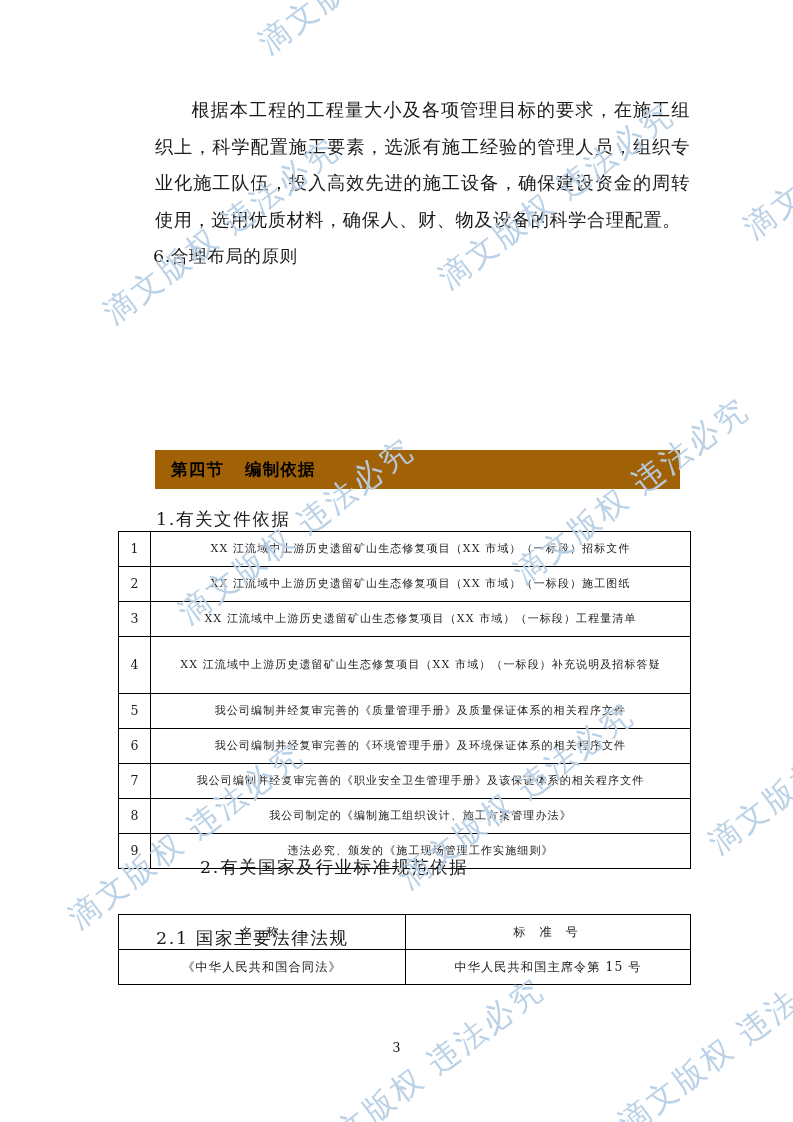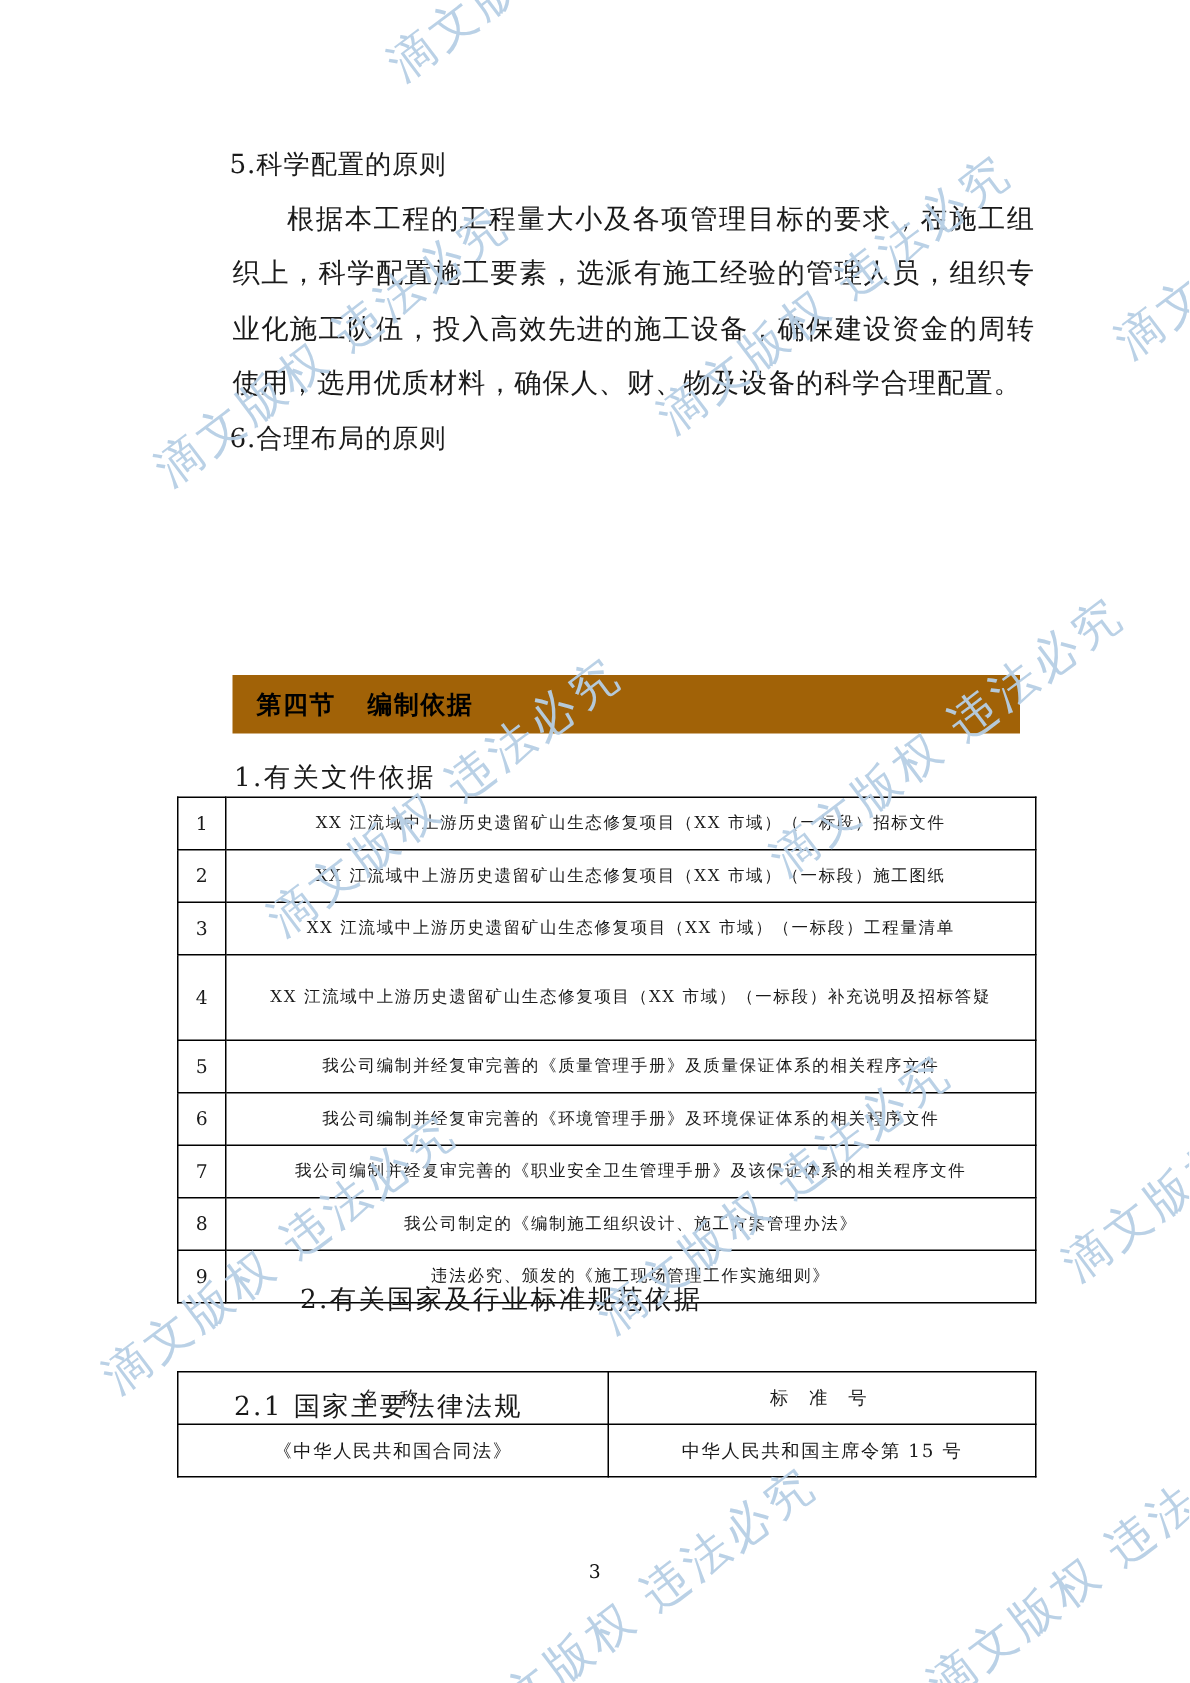--- a/index.html
+++ b/index.html
@@ -150,21 +150,20 @@
   }
 </style>
 </head>
 <body>
 
 <div class="page">
 
   <div class="content">
 
     <div class="body-area">
-      <p class="heading-sm">5.科学配置的原则</p>
       <p class="para indent">根据本工程的工程量大小及各项管理目标的要求，在施工组织上，科学配置施工要素，选派有施工经验的管理人员，组织专业化施工队伍，投入高效先进的施工设备，确保建设资金的周转使用，选用优质材料，确保人、财、物及设备的科学合理配置。</p>
       <p class="heading-sm">6.合理布局的原则</p>
     </div>
 
     <div class="section-bar">
       <span class="sec-text">第四节   编制依据</span>
     </div>
 
     <div class="sub-heading" style="left:156px; top:505px;">1.有关文件依据</div>
 

